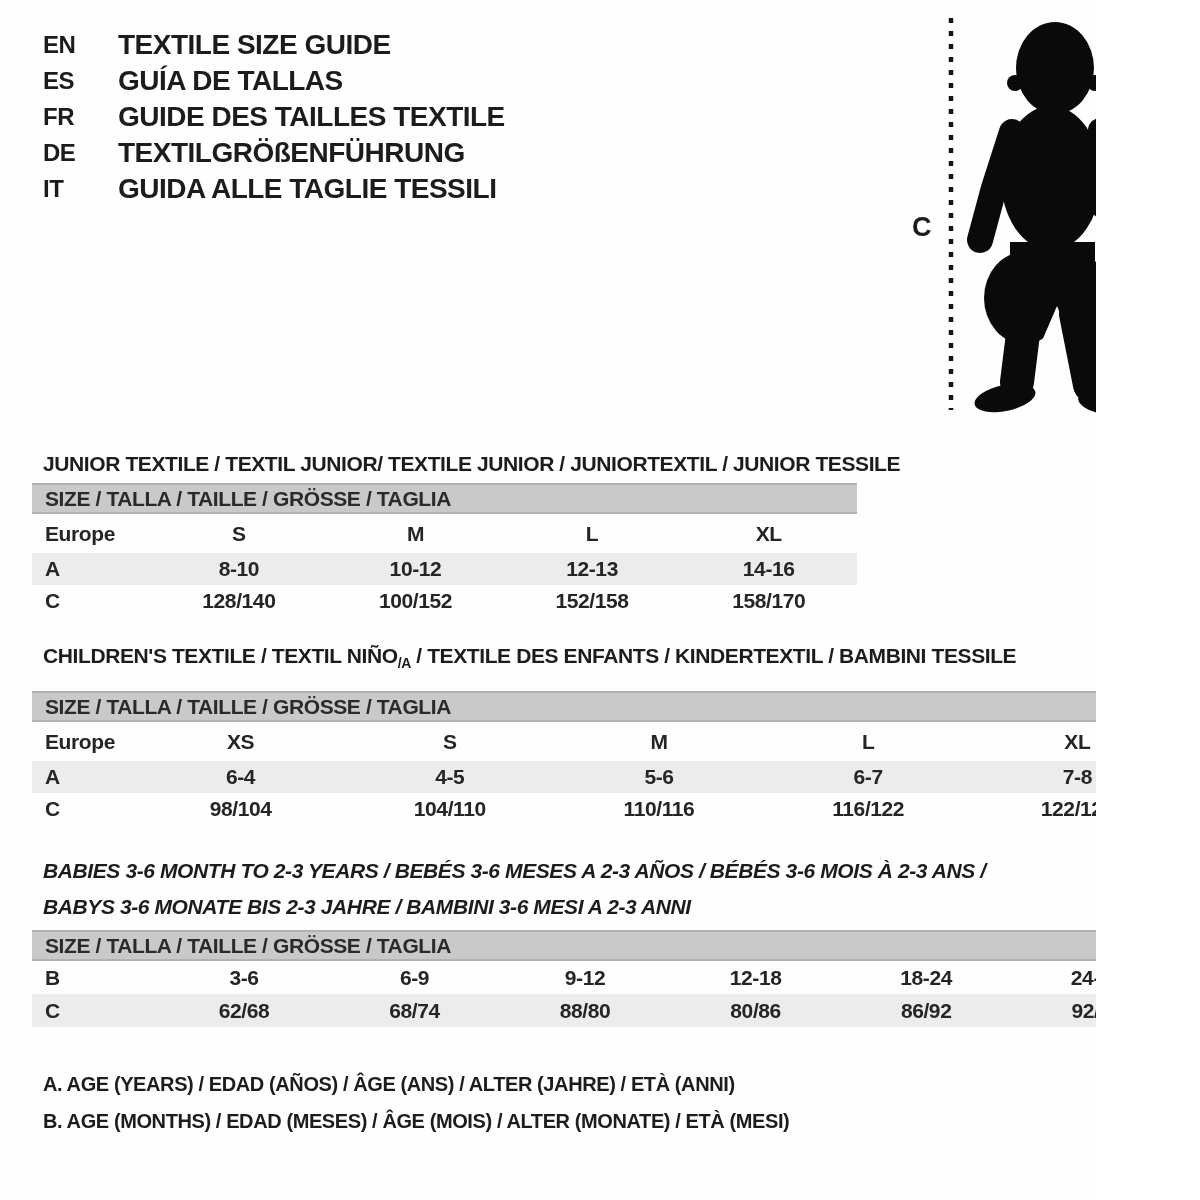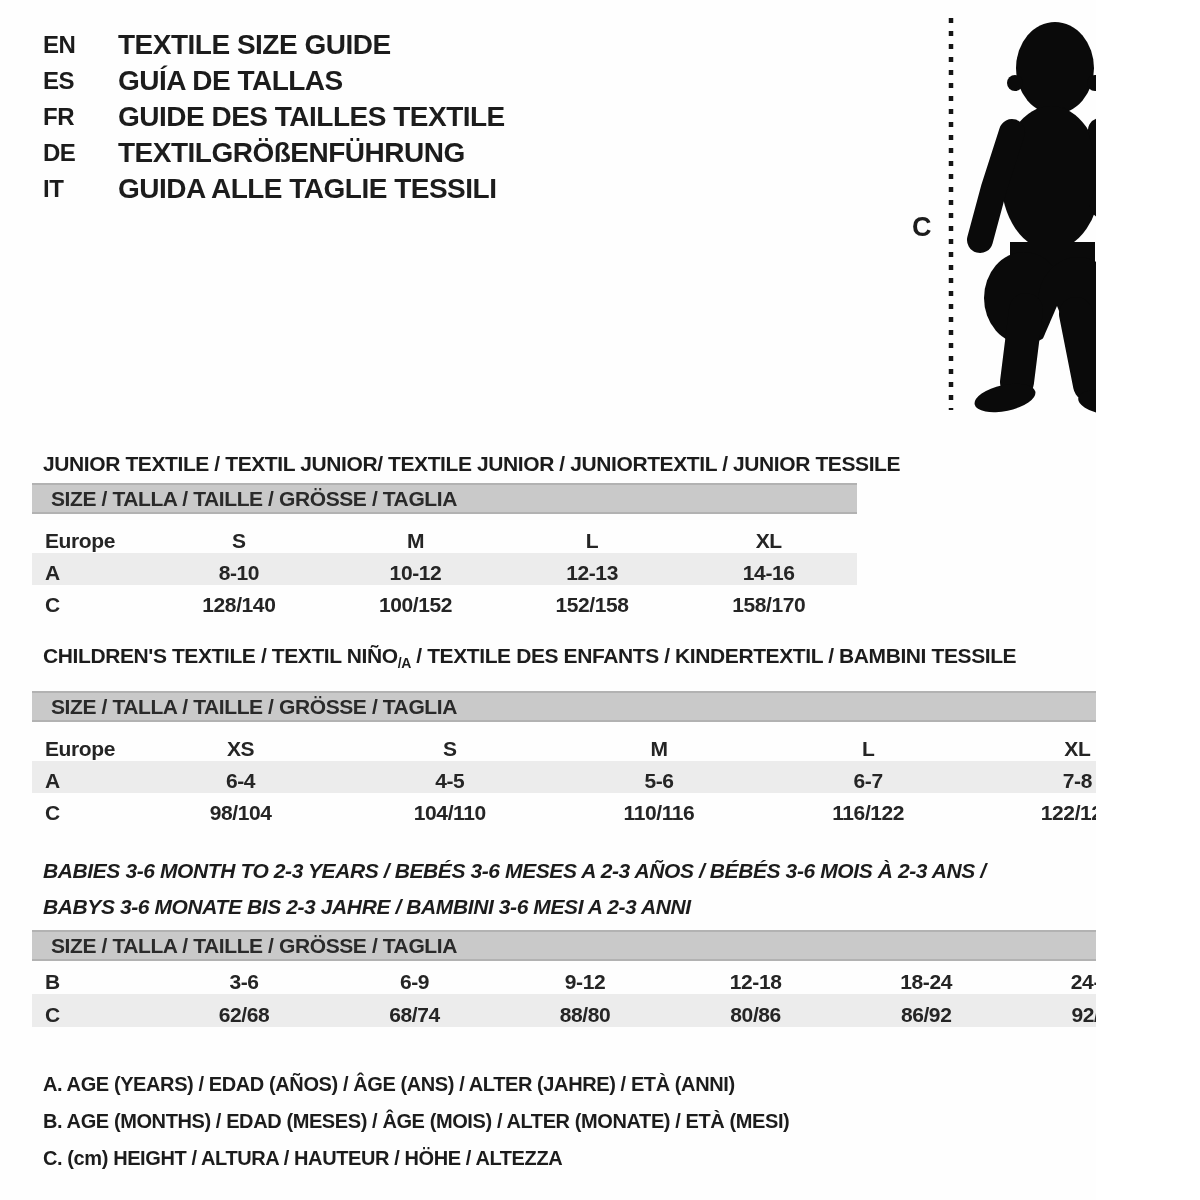--- a/index.html
+++ b/index.html
@@ -18,23 +18,23 @@
   .c-label{position:absolute;left:12px;top:202px;font-size:27px;font-weight:700;}
 
   
   .sec-heading{position:absolute;left:43px;font-size:21px;font-weight:700;
                letter-spacing:-0.4px;white-space:nowrap;}
   .sub-a{font-size:14px;vertical-align:sub;}
 
   
   .stable{position:absolute;left:32px;}
   .size-bar{background:#c9c9c9;box-shadow:inset 0 2px 0 #b2b2b2, inset 0 -2px 0 #b2b2b2;
-            height:31px;line-height:31px;padding-left:19px;font-size:21px;font-weight:700;
+            height:31px;line-height:31px;padding-left:13px;font-size:21px;font-weight:700;
             letter-spacing:-0.4px;color:#2a2a2a;}
-  .trow{display:flex;align-items:flex-end;}
+  .trow{display:flex;align-items:center;}
   .trow.head{height:39px;}
   .trow.data{height:32px;}
   .trow.shade{background:#ececec;}
   .cell{text-align:center;font-size:21px;font-weight:700;letter-spacing:-0.4px;color:#252525;}
   .cell.label{text-align:left;padding-left:13px;}
   .t-junior{width:825px;}
   .t-junior .cell.label{width:13%;}
   .t-junior .cell.val{width:21.75%;}
   .t-wide{width:1150px;}
   .t-children .cell.label{width:8%;}
@@ -178,16 +178,15 @@
       <div class="cell val">88/80</div>
       <div class="cell val">80/86</div>
       <div class="cell val">86/92</div>
       <div class="cell val">92/98</div>
     </div>
   </div>
 
   <div class="legend">
     <div>A. AGE (YEARS) / EDAD (AÑOS) / ÂGE (ANS) / ALTER (JAHRE) / ETÀ (ANNI)</div>
     <div>B. AGE (MONTHS) / EDAD (MESES) / ÂGE (MOIS) / ALTER (MONATE) / ETÀ (MESI)</div>
-    <div>C. (cm) HEIGHT / ALTURA / HAUTEUR / HÖHE / ALTEZZA</div>
   </div>
 
 </div>
 
 </body></html>

